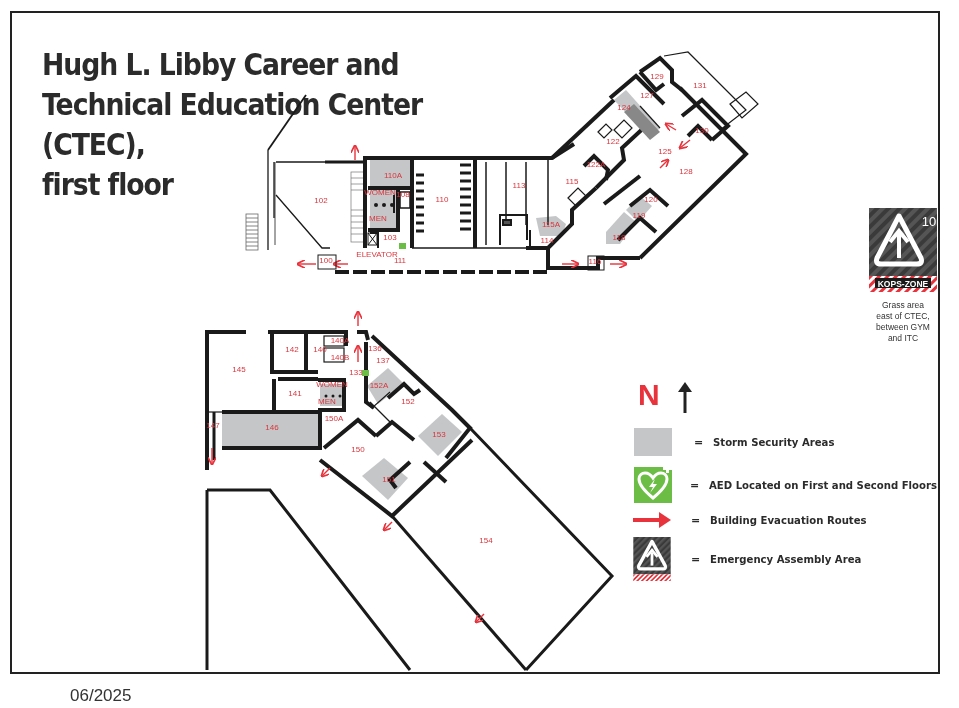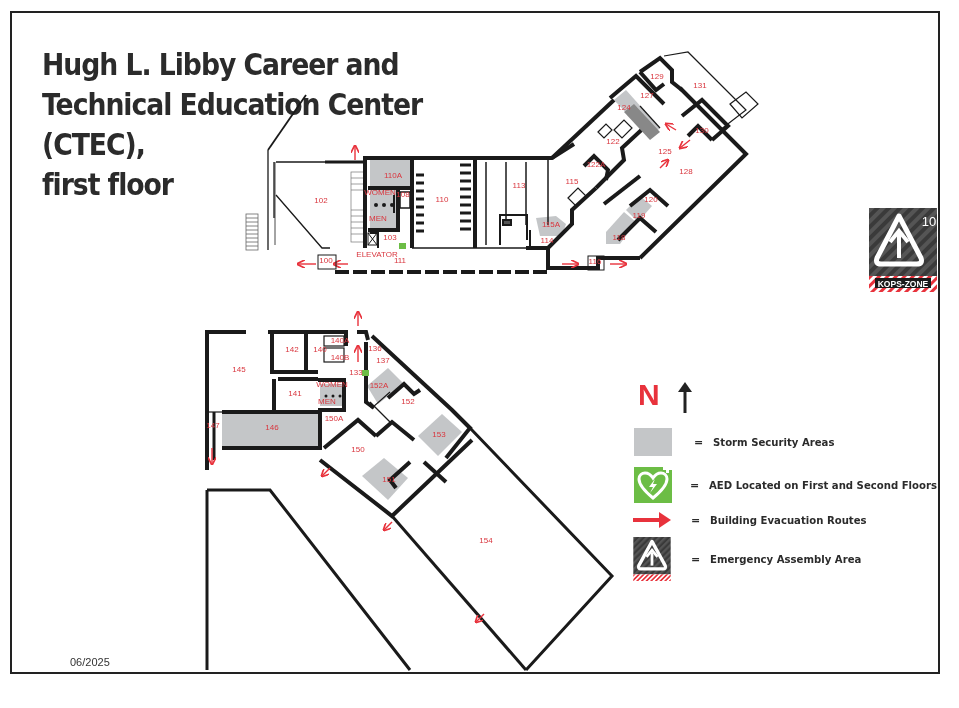--- a/index.html
+++ b/index.html
@@ -1,20 +1,20 @@
 <!DOCTYPE html>
 <html><head>
 <meta charset="utf-8">
 <style>
   html,body{margin:0;padding:0;background:#fff;}
   body{width:959px;height:708px;position:relative;overflow:hidden;font-family:"Liberation Sans",sans-serif;}
   .frame{position:absolute;left:10px;top:11px;width:930px;height:663px;border:2px solid #222;box-sizing:border-box;}
   .title{position:absolute;left:42px;top:44px;font-family:"DejaVu Sans",sans-serif;font-weight:bold;font-size:31px;line-height:40px;color:#2b2b2b;letter-spacing:-1.2px;transform:scaleX(0.86);transform-origin:left top;}
   .title div{white-space:nowrap;}
-  .date{position:absolute;left:70px;top:656px;font-size:11px;color:#333;}
+  .date{position:absolute;left:70px;top:686px;font-size:17px;color:#333;}
   svg.plan{position:absolute;left:0;top:0;}
   .rl{font-family:"Liberation Sans",sans-serif;font-size:8px;fill:#d9363e;text-anchor:middle;}
   .kops{position:absolute;left:869px;top:208px;width:68px;}
   .kops-sign{width:68px;height:84px;position:relative;}
   .kops-caption{font-family:"Liberation Sans",sans-serif;font-size:8.5px;line-height:11px;color:#333;text-align:center;margin-top:4px;}
   .north{position:absolute;left:638px;top:378px;font-weight:bold;font-size:30px;color:#e8323c;font-family:"Liberation Sans",sans-serif;}
   .north-arrow{position:absolute;left:677px;top:380px;}
   .leg-row{position:absolute;display:flex;align-items:center;}
   .leg-text{font-family:"DejaVu Sans",sans-serif;font-weight:bold;font-size:11px;color:#2b2b2b;white-space:nowrap;transform:scaleX(0.92);transform-origin:left center;}
   .eq{font-family:"DejaVu Sans",sans-serif;font-weight:bold;font-size:11px;color:#2b2b2b;margin-right:10px;}
@@ -321,20 +321,26 @@
     </defs>
     <rect x="0" y="0" width="68" height="68" fill="url(#stripes)"></rect>
     <path d="M30,8 L52,50 Q54,56 48,56 L12,56 Q6,56 8,50 Z" fill="none" stroke="#fff" stroke-width="5" stroke-linejoin="round"></path>
     <line x1="30" y1="50" x2="30" y2="26" stroke="#fff" stroke-width="4"></line>
     <path d="M21,34 L30,23 L39,34" fill="none" stroke="#fff" stroke-width="4"></path>
     <text x="60" y="18" font-family="Liberation Sans, sans-serif" font-size="13" fill="#fff" text-anchor="middle">10</text>
     <rect x="0" y="68" width="68" height="16" fill="url(#redstripes)"></rect>
     <rect x="6" y="70" width="56" height="10" fill="#1a1a1a"></rect>
     <text x="34" y="78.5" font-family="Liberation Sans, sans-serif" font-weight="bold" font-size="8.5" fill="#fff" text-anchor="middle">KOPS-ZONE</text>
   </svg>
+  <div class="kops-caption">
+    <div>Grass area</div>
+    <div>east of CTEC,</div>
+    <div>between GYM</div>
+    <div>and ITC</div>
+  </div>
 </div>
 
 <div class="north">N</div>
 <svg class="north-arrow" width="16" height="34" viewBox="0 0 16 34">
   <line x1="8" y1="33" x2="8" y2="8" stroke="#222" stroke-width="3"></line>
   <path d="M1,12 L8,2 L15,12 Z" fill="#222"></path>
 </svg>
 
 <div class="leg-row" style="left:634px;top:428px;">
   <div style="width:38px;height:28px;background:#c4c6c8;margin-right:22px;"></div>

